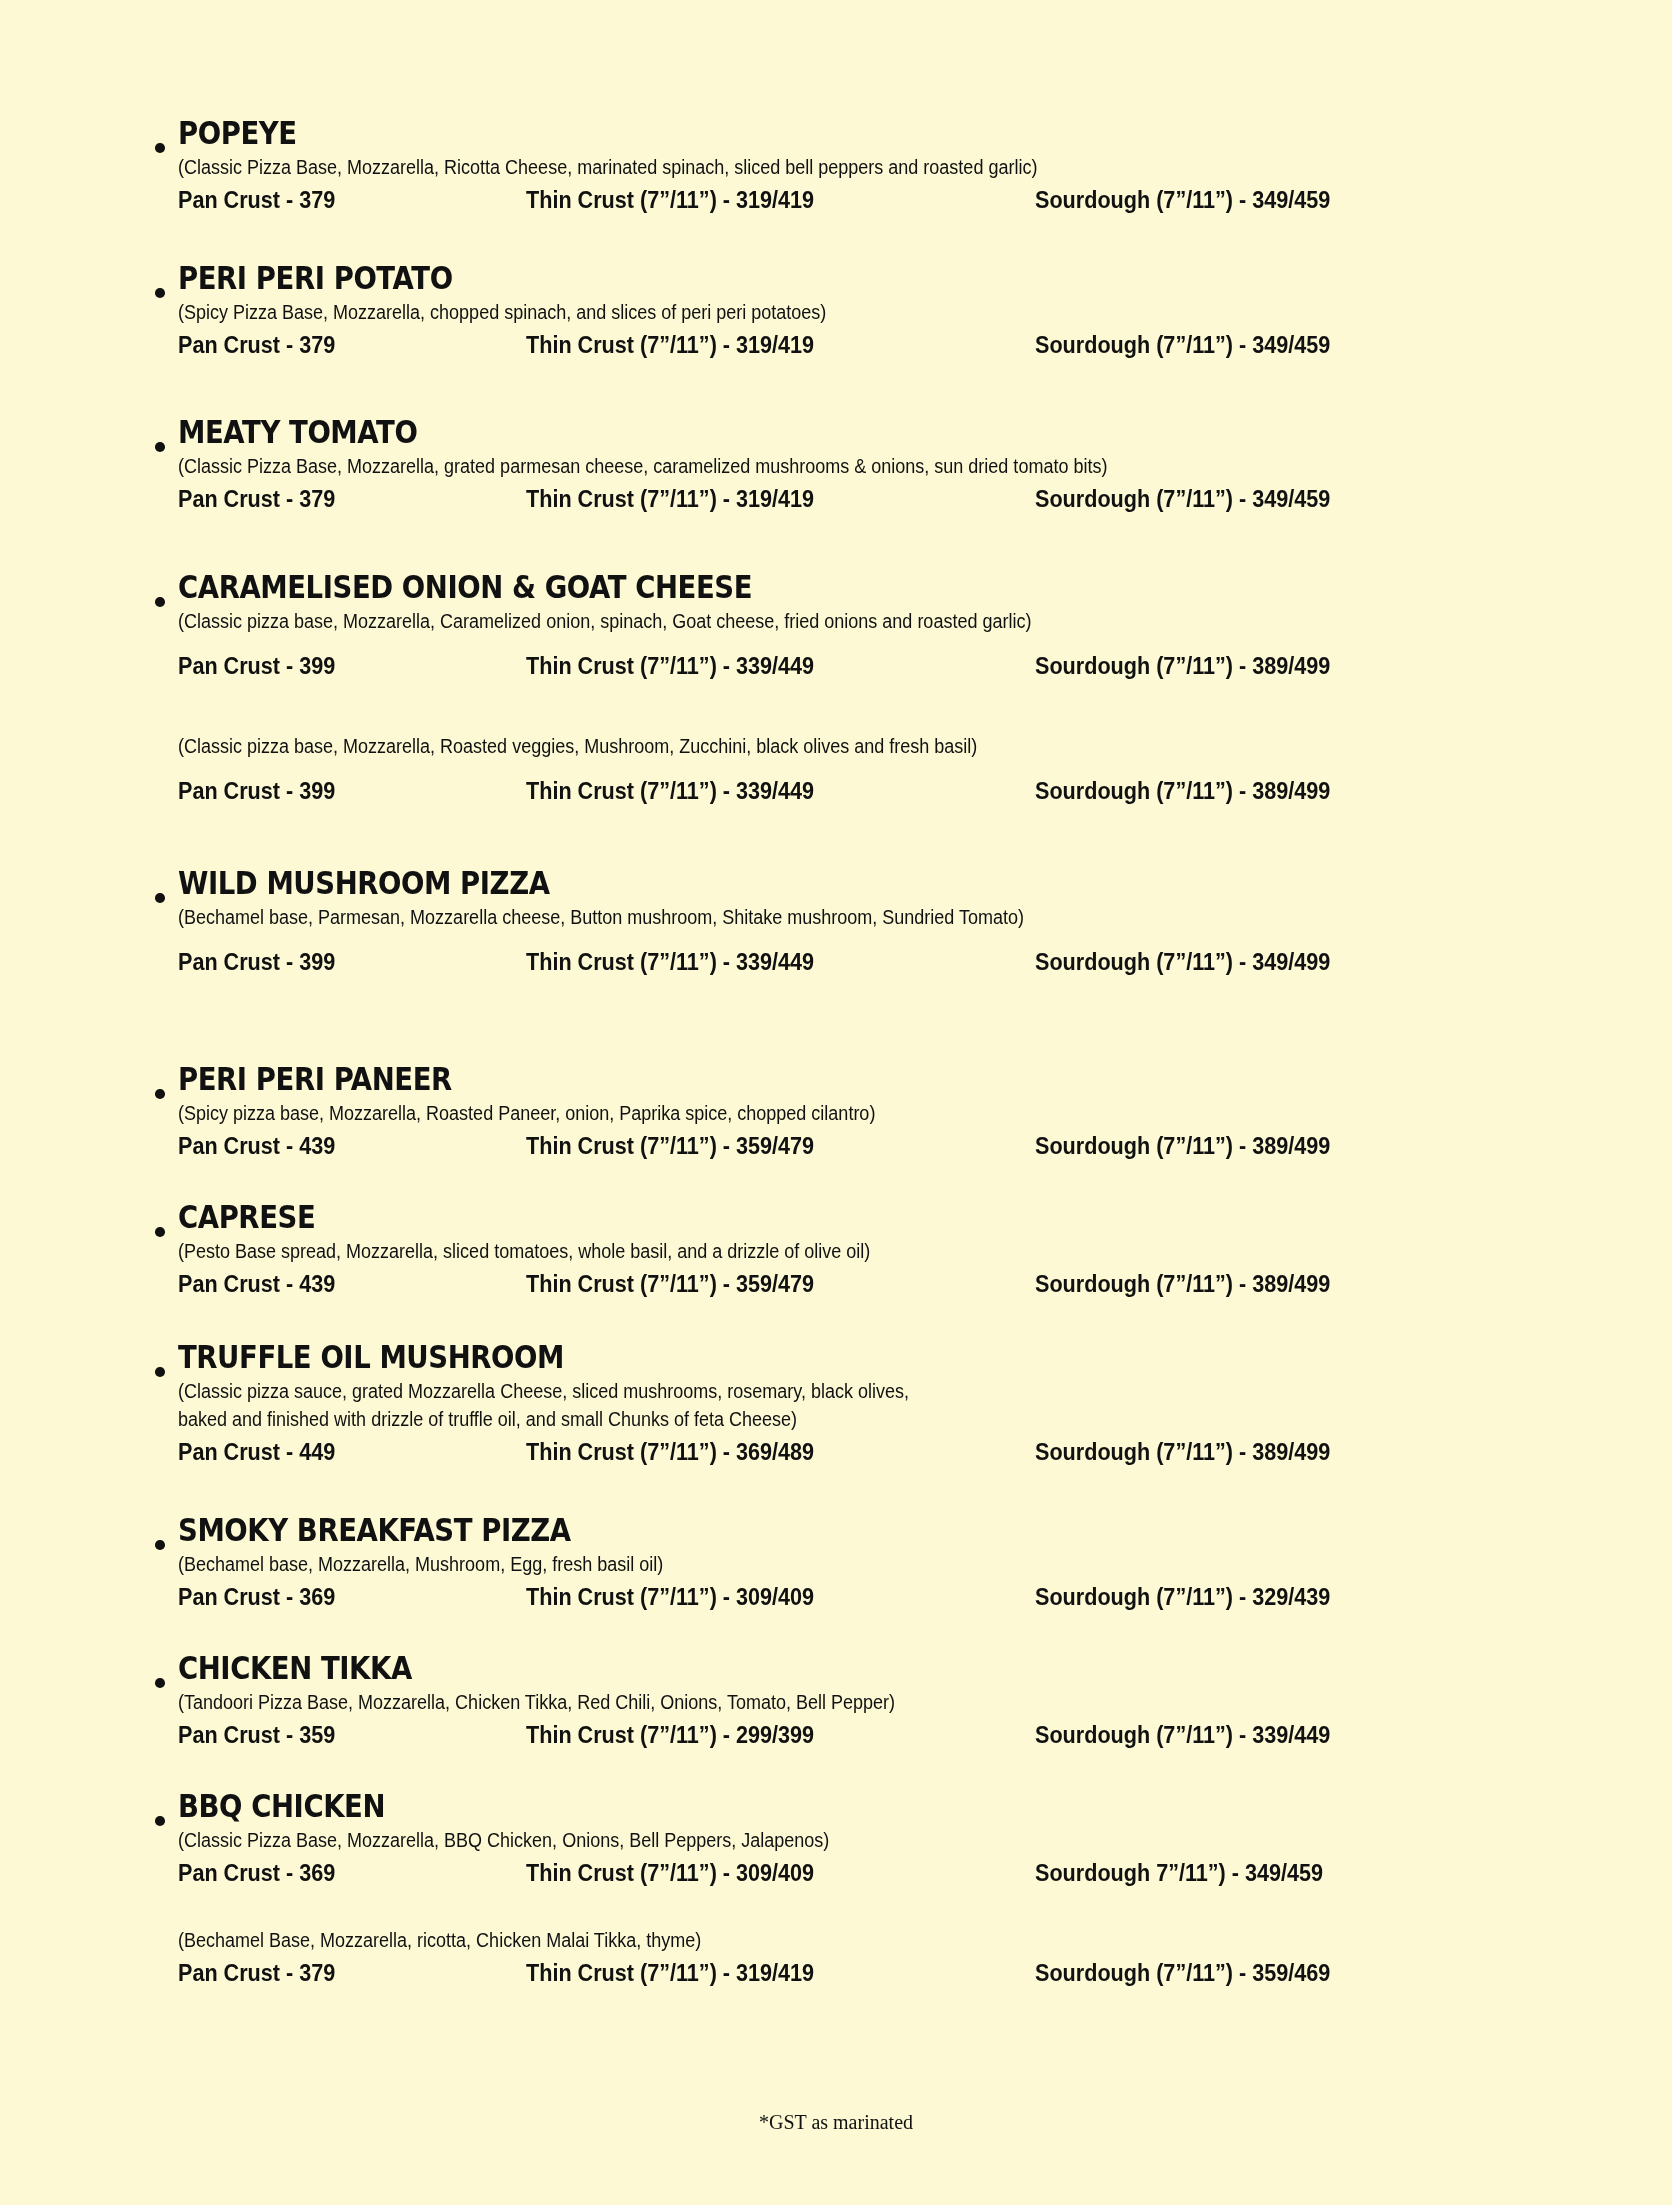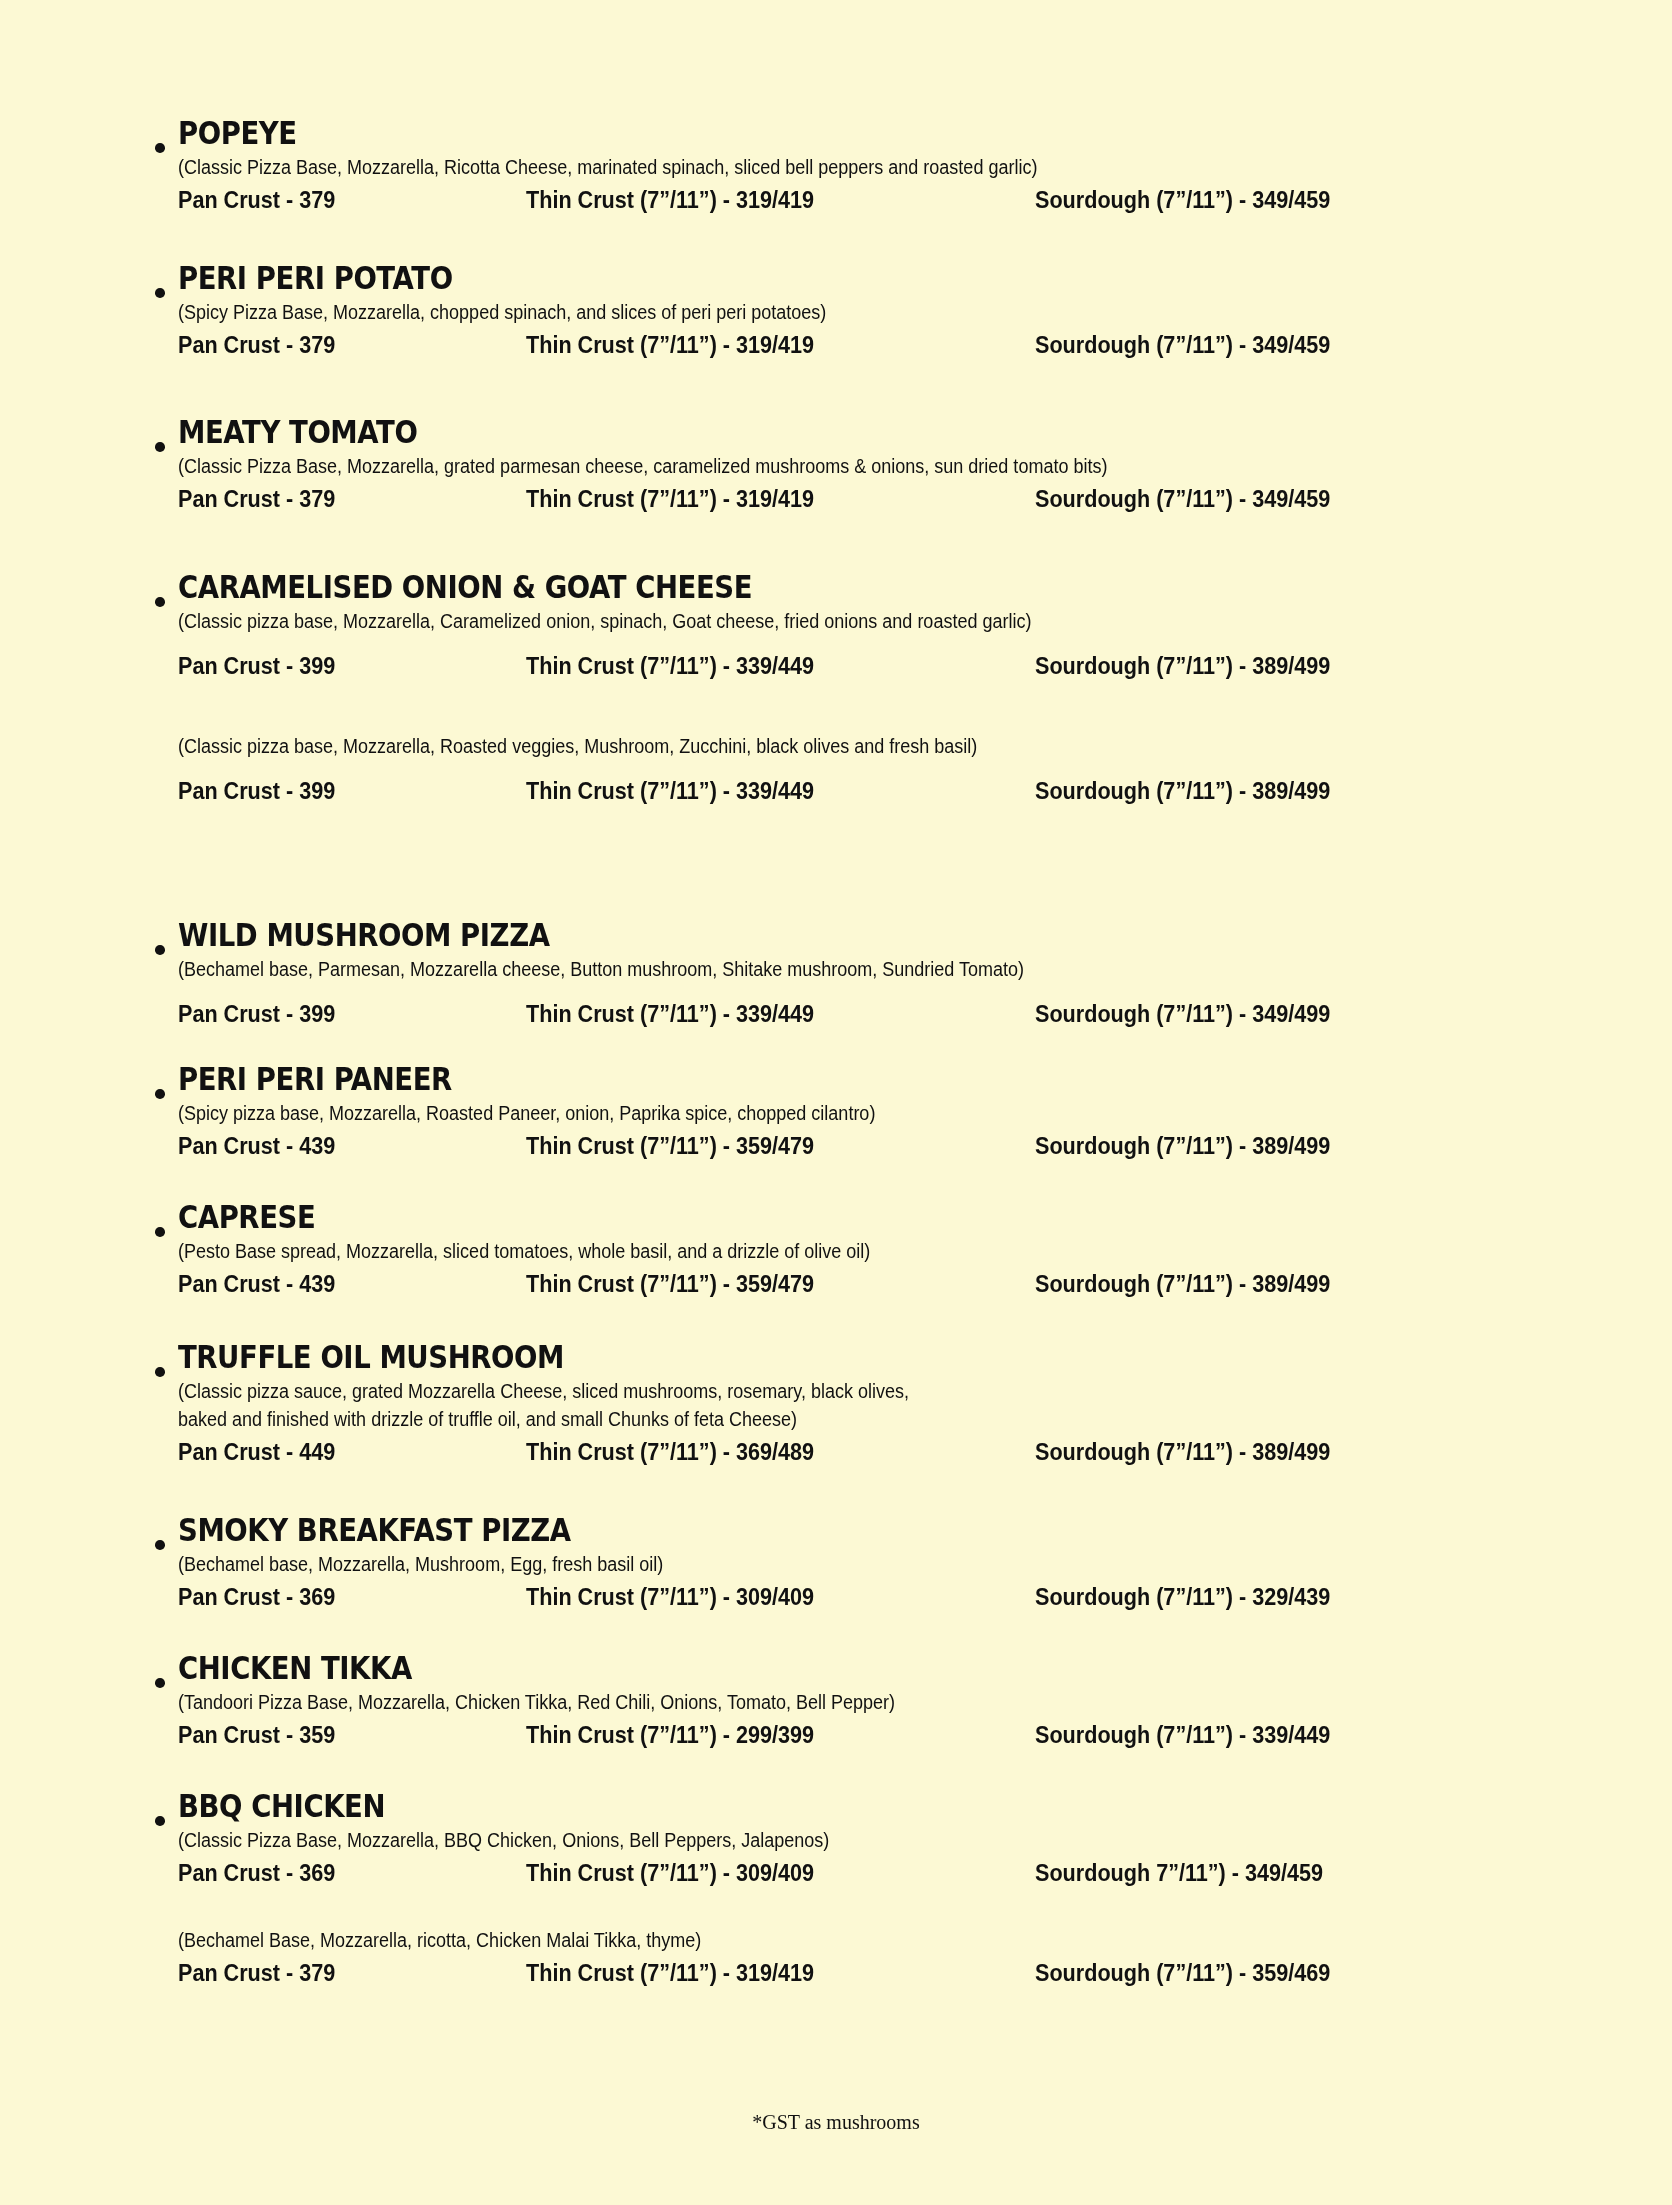--- a/index.html
+++ b/index.html
@@ -137,21 +137,21 @@
 
   <div class="menu-item" style="top:732px;">
     <div class="desc">(Classic pizza base, Mozzarella, Roasted veggies, Mushroom, Zucchini, black olives and fresh basil)</div>
     <div class="prices gap-large">
       <span class="p-pan">Pan Crust - 399</span>
       <span class="p-thin">Thin Crust (7”/11”) - 339/449</span>
       <span class="p-sour">Sourdough (7”/11”) - 389/499</span>
     </div>
   </div>
 
-  <div class="menu-item" style="top:916px;">
+  <div class="menu-item" style="top:864px;">
     <div class="title-row">
         <span class="bullet"></span>
         <span class="title">WILD MUSHROOM PIZZA</span>
       </div>
     <div class="desc">(Bechamel base, Parmesan, Mozzarella cheese, Button mushroom, Shitake mushroom, Sundried Tomato)</div>
     <div class="prices gap-large">
       <span class="p-pan">Pan Crust - 399</span>
       <span class="p-thin">Thin Crust (7”/11”) - 339/449</span>
       <span class="p-sour">Sourdough (7”/11”) - 349/499</span>
     </div>
@@ -240,14 +240,14 @@
     <div class="desc">(Bechamel Base, Mozzarella, ricotta, Chicken Malai Tikka, thyme)</div>
     <div class="prices">
       <span class="p-pan">Pan Crust - 379</span>
       <span class="p-thin">Thin Crust (7”/11”) - 319/419</span>
       <span class="p-sour">Sourdough (7”/11”) - 359/469</span>
     </div>
   </div>
 
 </div>
 
-<div class="footer">*GST as mushrooms</div>
+<div class="footer">*GST as marinated</div>
 
 
 </body></html>

